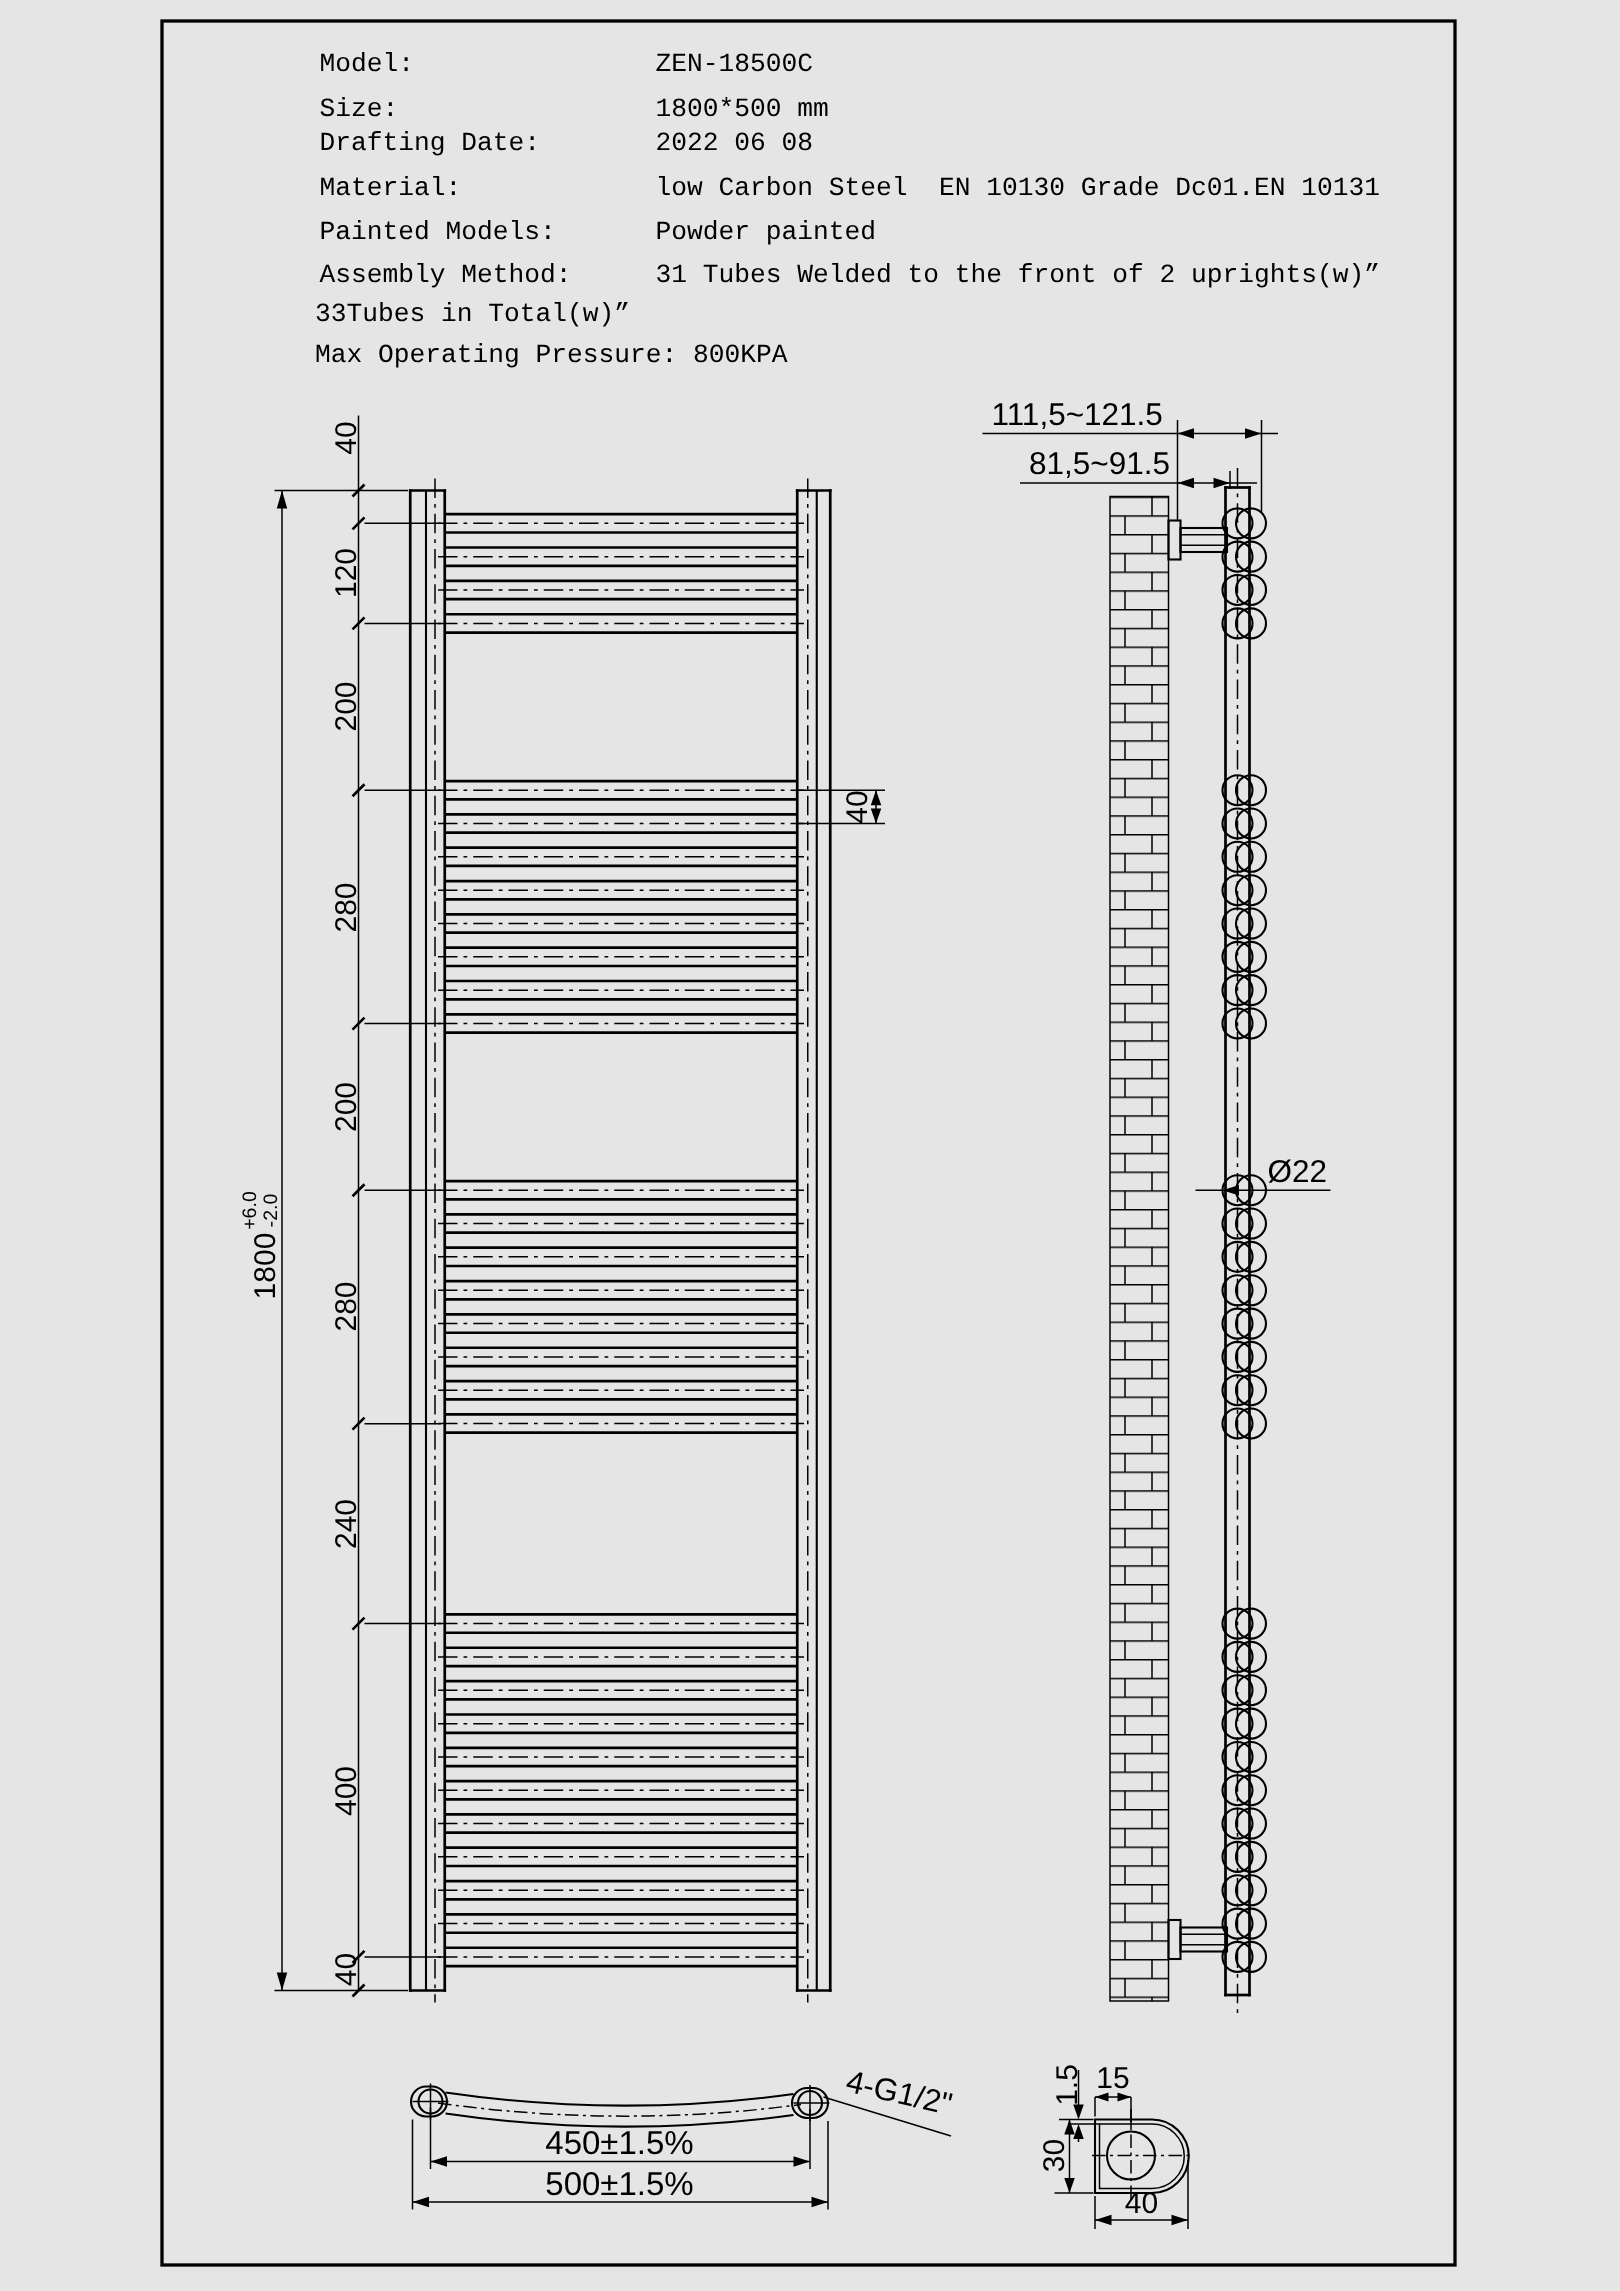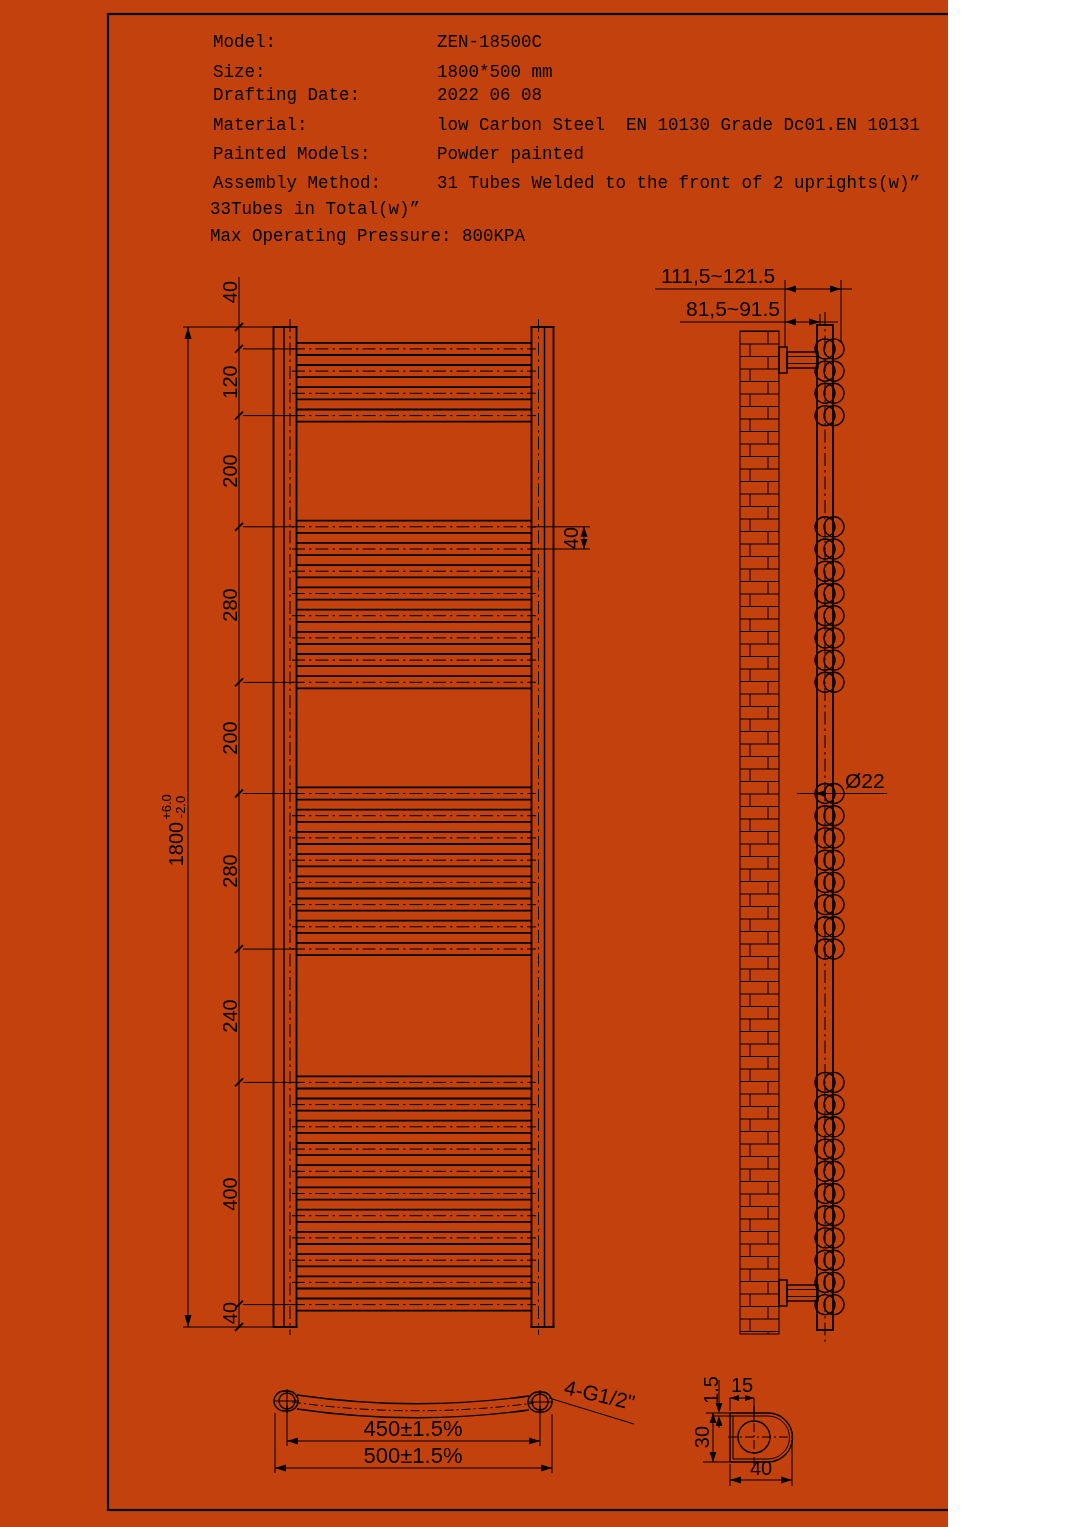--- a/index.html
+++ b/index.html
@@ -1,16 +1,16 @@
 <!DOCTYPE html>
 <html><head>
 <meta charset="utf-8">
 <style>
   html,body{margin:0;padding:0;background:#ffffff;}
-  .sheet{position:relative;width:948px;height:1527px;background:#c2410c;overflow:hidden;}
+  .sheet{position:relative;width:1080px;height:1527px;background:#e5e5e5;overflow:hidden;}
   svg{position:absolute;left:0;top:0;}
   .ln{stroke:#000;stroke-width:1.8;fill:none;stroke-linecap:square;}
   .md{stroke:#000;stroke-width:1.4;fill:none;}
   .th{stroke:#000;stroke-width:1;fill:none;}
   .cl{stroke:#000;stroke-width:1;fill:none;stroke-dasharray:13 4 2.5 4;}
   .clf{stroke:#000;stroke-width:1;fill:none;stroke-dasharray:9 3 2 3;}
   .arrow{fill:#000;stroke:none;}
   .tick{stroke:#000;stroke-width:1.8;}
   text{fill:#000;}
   .spec{font-family:"Liberation Mono","DejaVu Sans Mono",monospace;font-size:17.5px;white-space:pre;}

